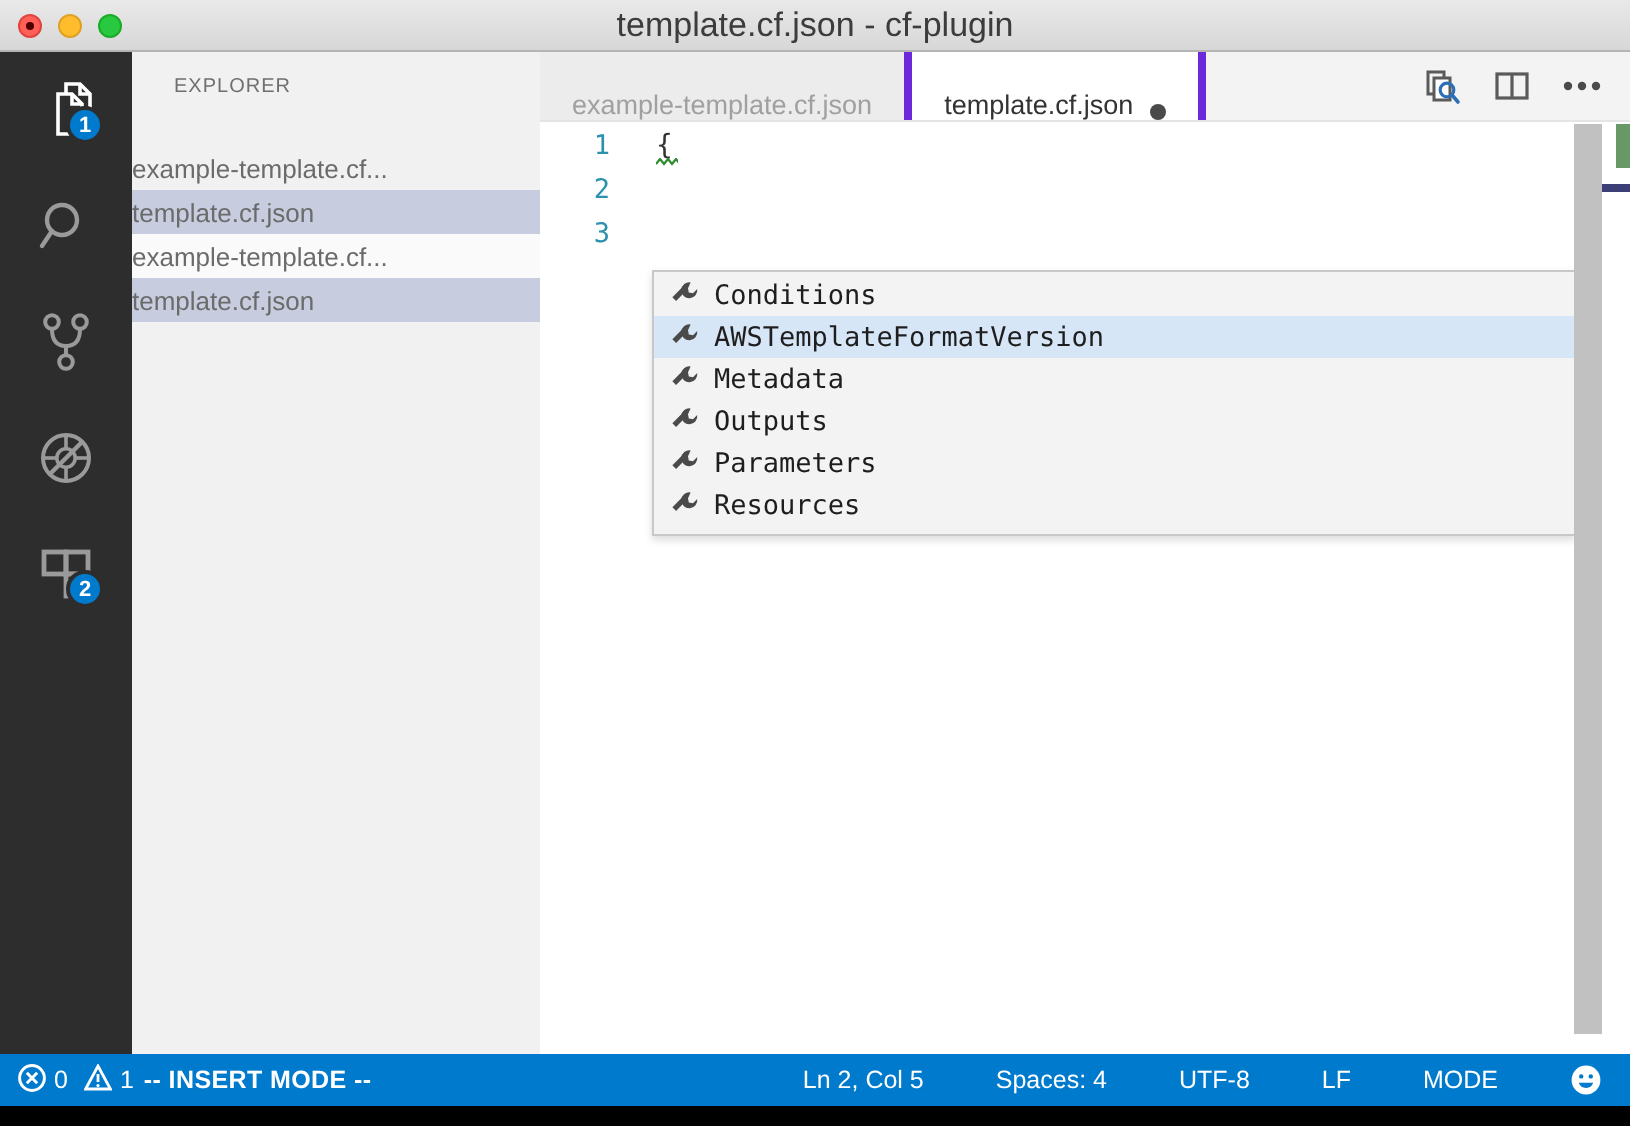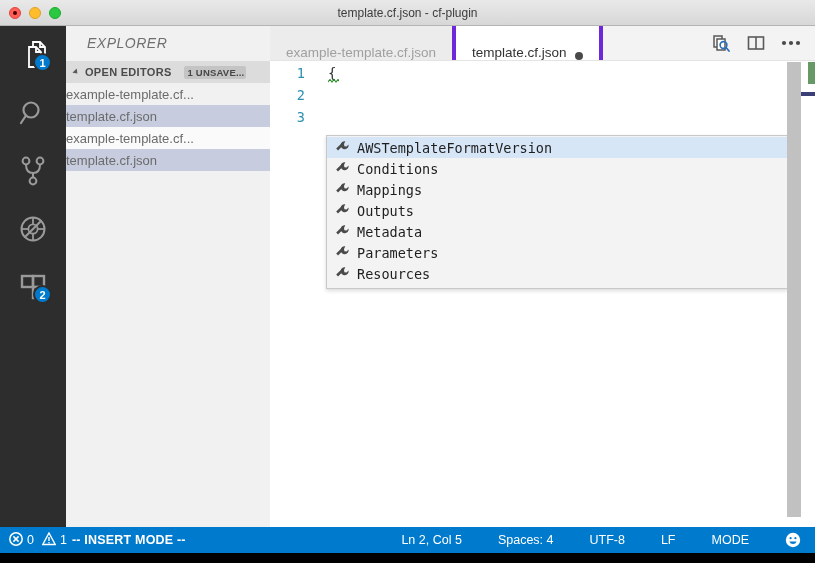--- a/index.html
+++ b/index.html
@@ -28,21 +28,21 @@
   .light.red    { background: #ff5f57; border: 1px solid #e0443e; }
   .light.yellow { background: #ffbd2e; border: 1px solid #dea123; }
   .light.green  { background: #28c840; border: 1px solid #1aab29; }
   .light.red::after {
     content: ""; position: absolute; left: 3.2px; top: 3.2px;
     width: 4px; height: 4px; border-radius: 50%; background: #4d0000;
   }
   #window-title {
     position: absolute; left: 0; top: 0; width: 815px; height: 26px;
     line-height: 26px; text-align: center;
-    font-size: 12px; color: #3c3c3c;
+    font-size: 17px; color: #3c3c3c;
   }
 
   
   #activitybar {
     position: absolute; left: 0; top: 26px; width: 66px; height: 511px;
     background: #2d2d2d;
   }
   .act-item {
     position: relative; width: 66px; height: 58px;
     display: flex; align-items: center; justify-content: center;
@@ -56,22 +56,22 @@
     display: flex; align-items: center; justify-content: center;
     border: 2px solid #2d2d2d;
   }
 
   
   #sidebar {
     position: absolute; left: 66px; top: 26px; width: 204px; height: 511px;
     background: #f1f1f1;
   }
   #sidebar-title {
-    height: 35px; line-height: 35px; padding-left: 21px;
-    font-size: 14px; letter-spacing: 0.5px; color: #6f6f6f; font-style: italic;
+    height: 47px; line-height: 35px; padding-left: 21px;
+    font-size: 10px; letter-spacing: 0.5px; color: #6f6f6f;
   }
   .section-header {
     height: 22px; display: flex; align-items: center;
     background: #dcdcdc; padding-left: 8px; gap: 4px;
   }
   .twisty {
     width: 0; height: 0;
     border-left: 4.5px solid #5a5a5a;
     border-top: 3.5px solid transparent;
     border-bottom: 3.5px solid transparent;
@@ -282,25 +282,20 @@
         </svg>
       </span>
       <span class="act-badge">2</span>
     </div>
 
   </div>
 
   <div id="sidebar">
     <div id="sidebar-title">EXPLORER</div>
 
-    <div class="section-header">
-      <span class="twisty"></span>
-      <span class="section-label">OPEN EDITORS</span>
-      <span class="section-badge">1 UNSAVE...</span>
-    </div>
     <div class="tree-row">
       <span>example-template.cf...</span>
     </div>
     <div class="tree-row selected">
       <span class="dirty-dot"></span>
       <span>template.cf.json</span>
     </div>
 
     <div class="tree-row alt">
       <span>example-template.cf...</span>
@@ -365,64 +360,55 @@
 
       <div class="code-line">
         <span class="lnum">3</span>
         <span class="ltext"></span>
       </div>
 
       <div id="suggest-input"></div>
       <div id="cursor"></div>
 
       <div id="suggest">
+        <div class="sug-row">
+          <span class="wrench">
+            <svg width="15" height="15" viewBox="0 0 15 15">
+              <path d="M10.3 1.2 a4 4 0 1 0 3.3 3.3 l-2.1 2.1 -2.1 -0.4 -0.4 -2.1 Z" fill="#4a4a4a"></path>
+              <rect x="1.2" y="8.6" width="8.4" height="2.6" transform="rotate(-45 1.2 8.6)" fill="#4a4a4a"></rect>
+            </svg>
+          </span>
+          <span>Conditions</span>
+        </div>
         <div class="sug-row selected">
           <span class="wrench">
             <svg width="15" height="15" viewBox="0 0 15 15">
               <path d="M10.3 1.2 a4 4 0 1 0 3.3 3.3 l-2.1 2.1 -2.1 -0.4 -0.4 -2.1 Z" fill="#4a4a4a"></path>
               <rect x="1.2" y="8.6" width="8.4" height="2.6" transform="rotate(-45 1.2 8.6)" fill="#4a4a4a"></rect>
             </svg>
           </span>
           <span>AWSTemplateFormatVersion</span>
         </div>
         <div class="sug-row">
           <span class="wrench">
             <svg width="15" height="15" viewBox="0 0 15 15">
               <path d="M10.3 1.2 a4 4 0 1 0 3.3 3.3 l-2.1 2.1 -2.1 -0.4 -0.4 -2.1 Z" fill="#4a4a4a"></path>
               <rect x="1.2" y="8.6" width="8.4" height="2.6" transform="rotate(-45 1.2 8.6)" fill="#4a4a4a"></rect>
             </svg>
           </span>
-          <span>Conditions</span>
+          <span>Metadata</span>
         </div>
         <div class="sug-row">
           <span class="wrench">
             <svg width="15" height="15" viewBox="0 0 15 15">
               <path d="M10.3 1.2 a4 4 0 1 0 3.3 3.3 l-2.1 2.1 -2.1 -0.4 -0.4 -2.1 Z" fill="#4a4a4a"></path>
               <rect x="1.2" y="8.6" width="8.4" height="2.6" transform="rotate(-45 1.2 8.6)" fill="#4a4a4a"></rect>
             </svg>
           </span>
-          <span>Mappings</span>
-        </div>
-        <div class="sug-row">
-          <span class="wrench">
-            <svg width="15" height="15" viewBox="0 0 15 15">
-              <path d="M10.3 1.2 a4 4 0 1 0 3.3 3.3 l-2.1 2.1 -2.1 -0.4 -0.4 -2.1 Z" fill="#4a4a4a"></path>
-              <rect x="1.2" y="8.6" width="8.4" height="2.6" transform="rotate(-45 1.2 8.6)" fill="#4a4a4a"></rect>
-            </svg>
-          </span>
           <span>Outputs</span>
-        </div>
-        <div class="sug-row">
-          <span class="wrench">
-            <svg width="15" height="15" viewBox="0 0 15 15">
-              <path d="M10.3 1.2 a4 4 0 1 0 3.3 3.3 l-2.1 2.1 -2.1 -0.4 -0.4 -2.1 Z" fill="#4a4a4a"></path>
-              <rect x="1.2" y="8.6" width="8.4" height="2.6" transform="rotate(-45 1.2 8.6)" fill="#4a4a4a"></rect>
-            </svg>
-          </span>
-          <span>Metadata</span>
         </div>
         <div class="sug-row">
           <span class="wrench">
             <svg width="15" height="15" viewBox="0 0 15 15">
               <path d="M10.3 1.2 a4 4 0 1 0 3.3 3.3 l-2.1 2.1 -2.1 -0.4 -0.4 -2.1 Z" fill="#4a4a4a"></path>
               <rect x="1.2" y="8.6" width="8.4" height="2.6" transform="rotate(-45 1.2 8.6)" fill="#4a4a4a"></rect>
             </svg>
           </span>
           <span>Parameters</span>
         </div>

